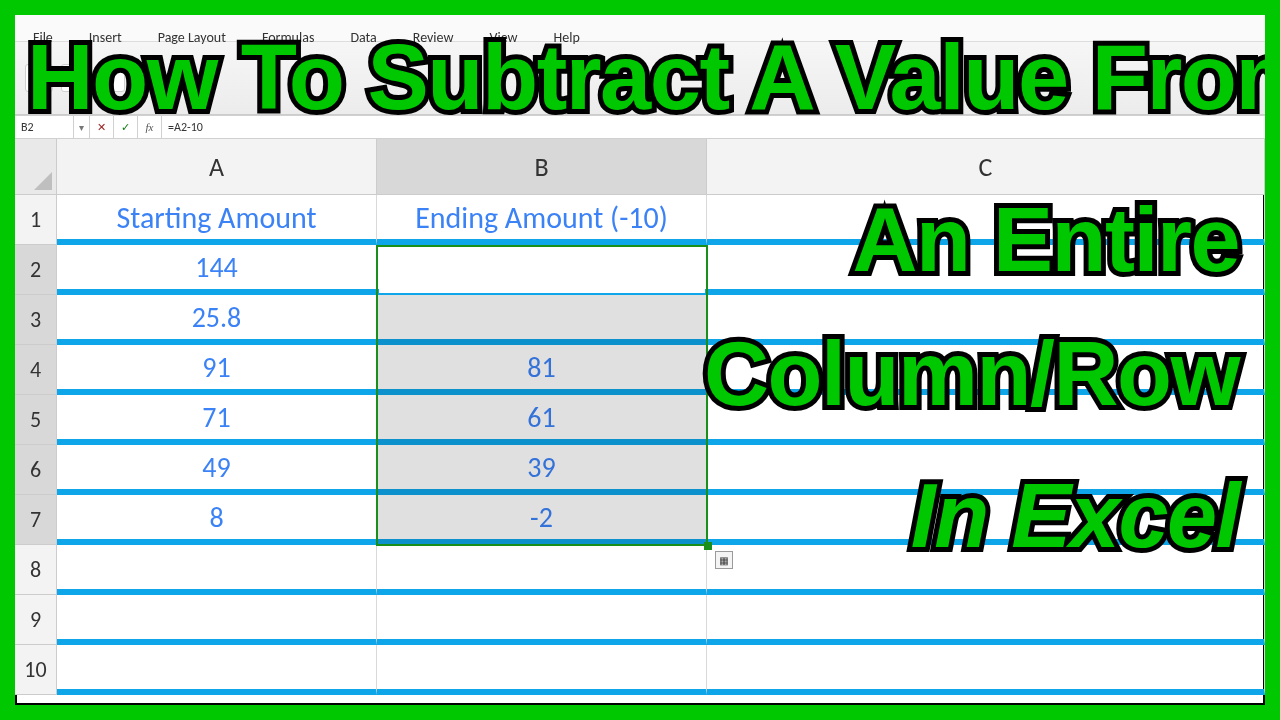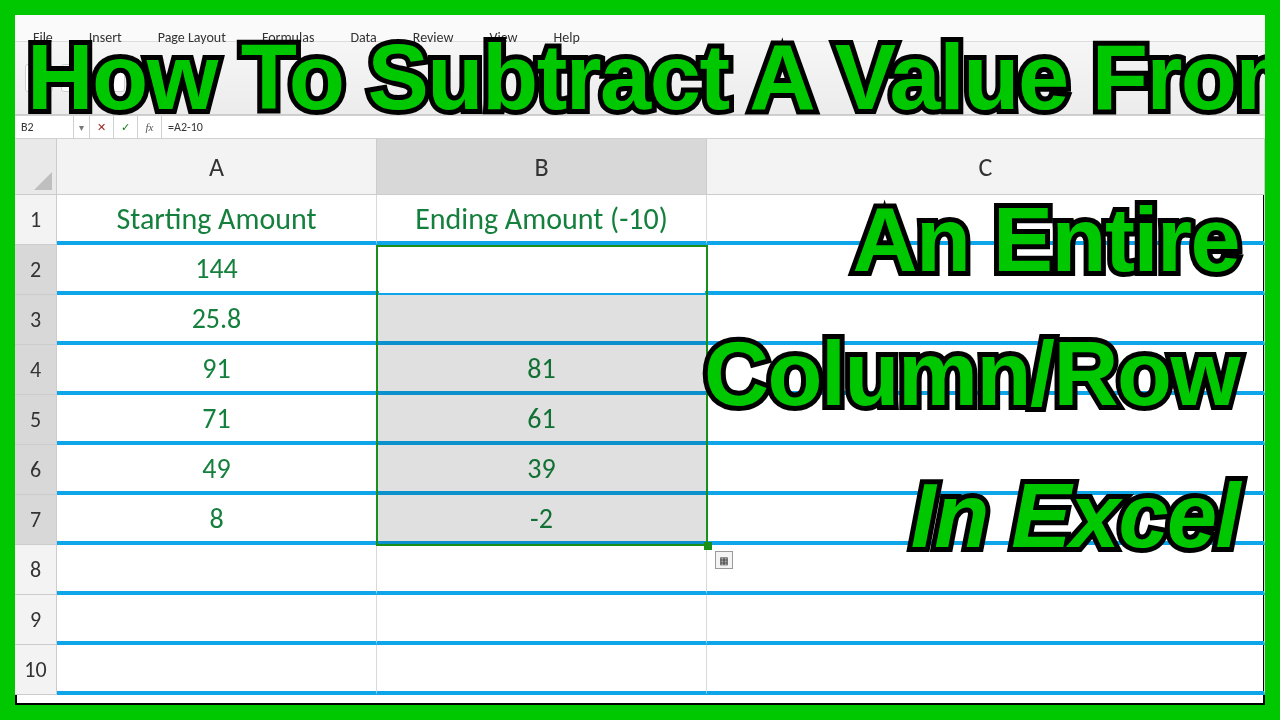--- a/index.html
+++ b/index.html
@@ -122,23 +122,23 @@
     width:42px;
     border-right:1px solid #ccc;
     border-bottom:1px solid #ccc;
     background:#f3f3f3;
     display:flex; align-items:center; justify-content:center;
     font-size:22px; color:#333;
   }
   .row-head.sel { background:#d8d8d8; }
   .cell {
     border-right:1px solid #d9d9d9;
-    border-bottom:4px solid #0ea5e9;
+    border-bottom:6px solid #0ea5e9;
     display:flex; align-items:center; justify-content:center;
-    font-size:28px; color:#15803d;
+    font-size:28px; color:#3b82f6;
   }
   .cellA { width:320px; }
   .cellB { width:330px; }
   .cellC { flex:1; }
   .hdr-cell { font-size:30px; }
 
   
   .sel-range {
     position:absolute;
     border:2px solid #1a8f1a;

